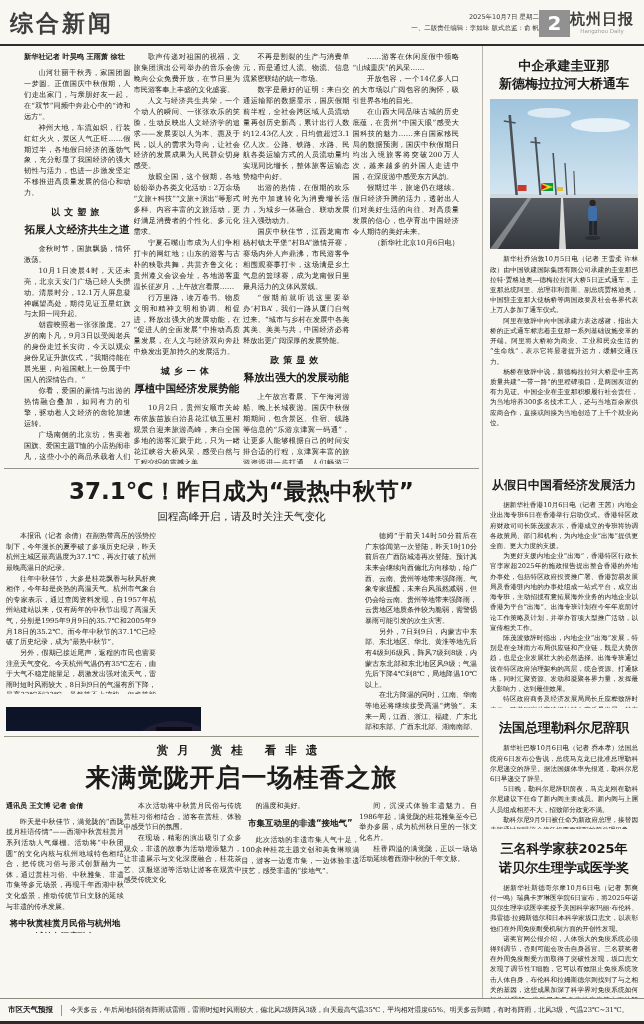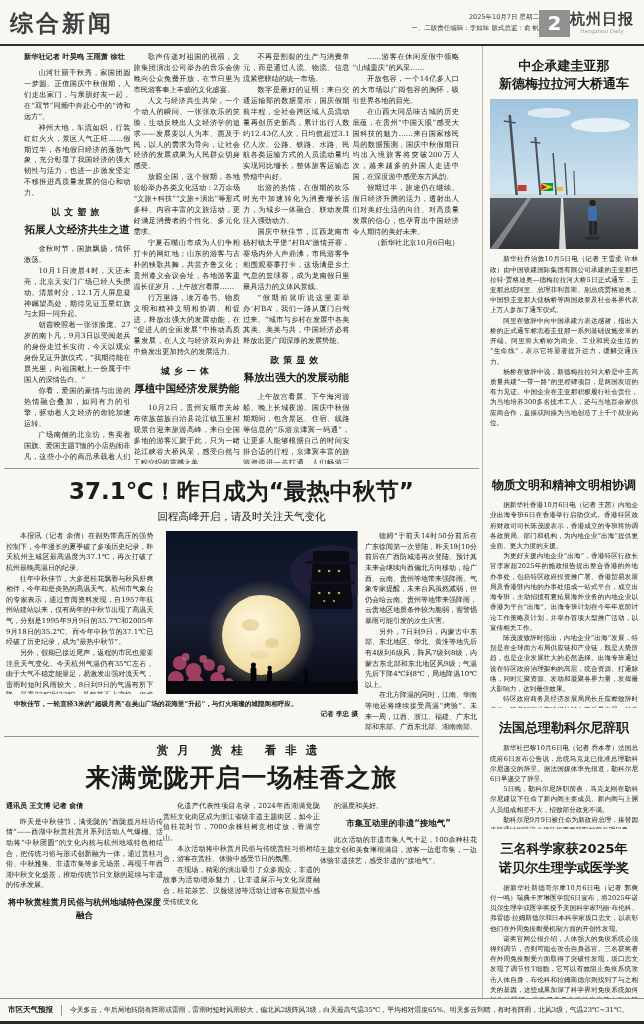--- a/index.html
+++ b/index.html
@@ -35,21 +35,21 @@
   .sub-title{font-size:10.5px;font-weight:900;margin-top:2px;}
   .hc{font-size:8.5px;font-weight:900;text-align:center;margin:5px 2px;text-indent:0;
       font-family:"DejaVu Sans",sans-serif;}
   
   .sec-b{border-top:1px solid #989florid;margin-top:4px;}
   .sec-b{border-top:1px solid #989589;margin-top:4px;padding:7px 2px 0;}
   .b-h1{text-align:center;font-size:23px;font-weight:900;}
   .b-h2{text-align:center;font-family:"DejaVu Serif",serif;font-size:10.5px;margin-top:3px;}
   .b-body{display:flex;gap:7px;margin-top:7px;height:200px;overflow:hidden;}
   .b-west{width:352px;}
-  .b-west-top{display:flex;gap:13px;}
+  .b-west-top{display:flex;gap:13px;flex-direction:column;}
   .b-col1{width:150px;height:163px;overflow:hidden;}
   .photo-moon{width:195px;height:163px;display:block;}
   .b-caption{margin-top:5px;font-family:"DejaVu Serif",serif;font-weight:bold;font-size:6.6px;
              line-height:1.55;text-align:justify;padding-left:8px;}
   .b-credit{display:block;text-align:right;font-weight:bold;}
   .b-col3{flex:1;height:200px;overflow:hidden;}
   .b-col1,.b-col3{font-family:"DejaVu Serif",serif;font-size:7px;line-height:1.52;text-align:justify;}
   
   .sec-c{border-top:1px solid #989589;margin-top:5px;padding:6px 2px 0;}
   .c-kicker{text-align:center;font-family:"DejaVu Serif",serif;font-weight:bold;font-size:11.5px;letter-spacing:9px;}
@@ -239,28 +239,31 @@
       <div class="sec-c">
         <div class="c-kicker">赏月 赏桂 看非遗</div>
         <div class="c-h1">来满觉陇开启一场桂香之旅</div>
         <div class="c-cols">
           <div class="ncol">
               <p class="byline">通讯员 王文博 记者 俞倩</p>
               <p class="para">昨天是中秋佳节，满觉陇的“西陇揽月桂语传情”——西湖中秋赏桂赏月系列活动人气爆棚。活动将“中秋团圆”的文化内核与杭州地域特色相结合，把传统习俗与形式创新融为一体，通过赏桂习俗、中秋雅集、非遗市集等多元场景，再现千年西湖中秋文化盛景，推动传统节日文脉的延续与非遗的传承发展。</p>
               <p class="hc">将中秋赏桂赏月民俗与杭州地域特色深度融合</p>
             </div>
           <div class="ncol">
-              <p class="para">化遗产代表性项目名录，2024年西湖满觉陇赏桂文化街区成为浙江省级非遗主题街区，如今正值桂花时节，7000余株桂树竞相绽放，香满空山。</p>
               <p class="para">本次活动将中秋赏月民俗与传统赏桂习俗相结合，游客在赏桂、体验中感受节日的氛围。</p>
               <p class="para">在现场，精彩的演出吸引了众多观众，非遗的故事为活动增添魅力，让非遗展示与文化深度融合，桂花茶艺、汉服巡游等活动让游客在观赏中感受传统文化</p>
             </div>
           <div class="ncol">
               <p class="para">的温度和美好。</p>
               <p class="hc">市集互动里的非遗“接地气”</p>
               <p class="para">此次活动的非遗市集人气十足，100余种桂花主题文创和美食琳琅满目，游客一边逛市集，一边体验非遗技艺，感受非遗的“接地气”。</p>
+            </div>
+          <div class="ncol">
+              <p class="para">间，沉浸式体验非遗魅力。自1986年起，满觉陇的桂花雅集至今已举办多届，成为杭州秋日里的一张文化名片。</p>
+              <p class="para">桂香四溢的满觉陇，正以一场场活动延续着西湖中秋的千年文脉。</p>
             </div>
         </div>
       </div>
     </div>
 
     <div class="rail">
 
       <div class="rail-art h-art1">
         <div class="rail-h">中企承建圭亚那<br>新德梅拉拉河大桥通车</div>
 
@@ -307,21 +310,21 @@
           </g>
         </svg>
         <div class="rail-body">
             <p class="para">新华社乔治敦10月5日电（记者 王雪柔 许林政）由中国铁建国际集团有限公司承建的圭亚那巴拉特·贾格迪奥—德梅拉拉河大桥5日正式通车，圭亚那总统阿里、总理菲利普斯、副总统贾格迪奥，中国驻圭亚那大使杨桥等两国政要及社会各界代表上万人参加了通车仪式。</p>
             <p class="para">阿里在致辞中向中国承建方表达感谢，指出大桥的正式通车标志着圭亚那一系列基础设施变革的开端。阿里将大桥称为商业、工业和民众生活的“生命线”，表示它将显著提升运力，缓解交通压力。</p>
             <p class="para">杨桥在致辞中说，新德梅拉拉河大桥是中圭高质量共建“一带一路”的里程碑项目，是两国友谊的有力见证。中国企业在圭亚那积极履行社会责任，为当地培养300多名技术工人，还与当地百余家供应商合作，直接或间接为当地创造了上千个就业岗位。</p>
           </div>
       </div>
 
       <div class="rail-art h-art2">
-        <div class="rail-h small">物质文明和精神文明相协调</div>
+        <div class="rail-h small">从假日中国看经济发展活力</div>
         <div class="rail-body">
             <p class="para">据新华社香港10月6日电（记者 王茜）内地企业出海专班6日在香港举行启动仪式。香港特区政府财政司司长陈茂波表示，香港成立的专班将协调各政策局、部门和机构，为内地企业“出海”提供更全面、更大力度的支援。</p>
             <p class="para">为更好支援内地企业“出海”，香港特区行政长官李家超2025年的施政报告提出整合香港的外地办事处，包括特区政府投资推广署、香港贸易发展局及香港驻内地的办事处组成一站式平台，成立出海专班，主动招揽有意拓展海外业务的内地企业以香港为平台“出海”。出海专班计划在今年年底前讨论工作策略及计划，并举办首项大型推广活动，以宣传相关工作。</p>
             <p class="para">陈茂波致辞时指出，内地企业“出海”发展，特别是在全球南方布局供应链和产业链，既是大势所趋，也是企业发展壮大的必然选择。出海专班通过设在特区政府治理架构的高层，统合资源、打通脉络，同时汇聚资源、发动和凝聚各界力量，发挥最大影响力，达到最佳效果。</p>
             <p class="para">特区政府商务及经济发展局局长丘应桦致辞时表示，随着国家从高速增长转向高质量发展，越来越多优秀的内地企业正积极开拓海外市场，而香港可担当企业“出海”的“启航点”。</p>
           </div>
       </div>
 
       <div class="rail-art h-art3">
         <div class="rail-h">法国总理勒科尔尼辞职</div>

